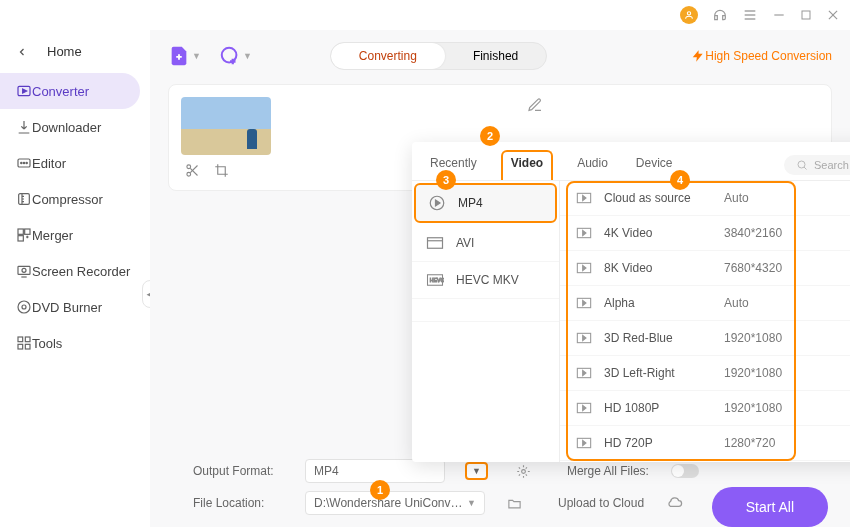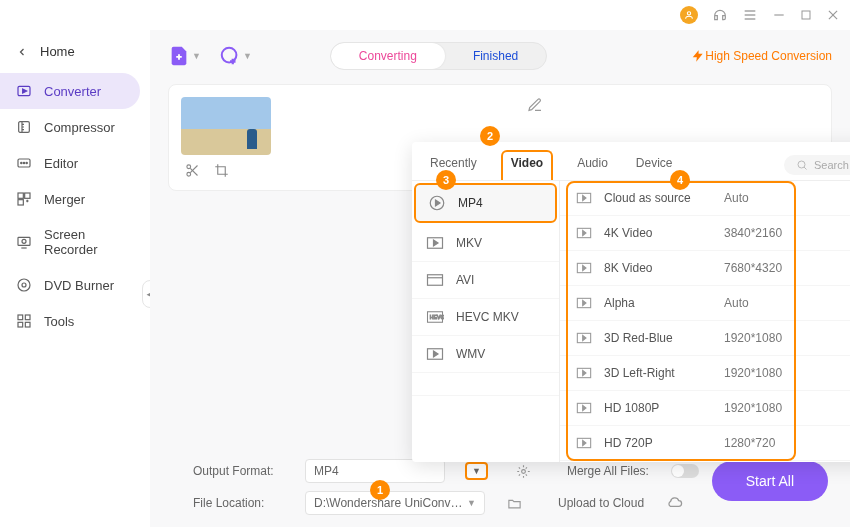--- a/index.html
+++ b/index.html
@@ -5,36 +5,36 @@
 * { margin: 0; padding: 0; box-sizing: border-box; font-family: -apple-system, BlinkMacSystemFont, "Segoe UI", Arial, sans-serif; }
 body { width: 850px; height: 527px; background: #fff; overflow: hidden; position: relative; }
 
 .titlebar { height: 30px; display: flex; align-items: center; justify-content: flex-end; padding: 0 10px; gap: 14px; }
 .titlebar svg, .titlebar .win-icon { color: #888; }
 .user-dot { width: 18px; height: 18px; border-radius: 50%; background: #f5a623; display: flex; align-items: center; justify-content: center; color: #fff; font-size: 10px; }
 
 .app { display: flex; height: calc(100% - 30px); }
 
 .sidebar { width: 150px; padding: 8px 0; position: relative; }
-.home-row { display: flex; align-items: center; gap: 12px; padding: 6px 16px 14px; font-size: 13px; color: #333; }
+.home-row { display: flex; align-items: center; gap: 19px; padding: 6px 16px 14px; font-size: 13px; color: #333; }
 .home-row svg { color: #555; }
-.side-item { display: flex; align-items: center; gap: 12px; padding: 10px 16px; font-size: 13px; color: #444; cursor: pointer; }
+.side-item { display: flex; align-items: center; padding: 10px 16px; font-size: 13px; color: #444; cursor: pointer; }
 .side-item.active { background: #ece6fa; color: #5b3cc4; border-radius: 0 18px 18px 0; margin-right: 10px; }
 .side-item svg { color: #666; flex-shrink: 0; }
 .side-item.active svg { color: #5b3cc4; }
 .collapse-handle { position: absolute; right: -8px; top: 250px; width: 16px; height: 28px; background: #fff; border: 1px solid #e5e5e5; border-radius: 8px; display: flex; align-items: center; justify-content: center; font-size: 9px; color: #888; }
 
 .main { flex: 1; background: #f8f8f9; padding: 12px 18px 8px; position: relative; }
 
 .topbar { display: flex; align-items: center; gap: 18px; }
 .tool-icon { color: #8b5cf6; display: flex; align-items: center; gap: 2px; }
 .tool-icon .caret { color: #aaa; font-size: 9px; }
 .seg { margin-left: 60px; display: flex; background: #f0f0f0; border-radius: 20px; overflow: hidden; border: 1px solid #e5e5e5; }
-.seg span { padding: 6px 28px; font-size: 12px; color: #1d4ed8; }
-.seg span.on { background: #fff; color: #ec4899; border-radius: 20px; box-shadow: 0 0 2px rgba(0,0,0,.1); }
+.seg span { padding: 6px 28px; font-size: 12px; color: #000000; }
+.seg span.on { background: #fff; color: #c2410c; border-radius: 20px; box-shadow: 0 0 2px rgba(0,0,0,.1); }
 .hsc { margin-left: auto; color: #ff7a00; font-size: 12px; display: flex; align-items: center; }
 
 .video-card { margin-top: 14px; background: #fff; border: 1px solid #eee; border-radius: 8px; padding: 12px; display: flex; align-items: flex-start; gap: 10px; position: relative; }
 .thumb { width: 90px; height: 58px; background: linear-gradient(to bottom, #a3c8ea 0%, #a3c8ea 55%, #d9c89a 55%, #d9c89a 100%); border-radius: 4px; position: relative; }
 .thumb::after { content: ""; position: absolute; right: 14px; bottom: 6px; width: 10px; height: 20px; background: #2a5c8b; border-radius: 3px 3px 0 0; }
 .card-under { display: flex; gap: 14px; margin-top: 8px; margin-left: 4px; }
 .convert-btn { position: absolute; right: 12px; top: 60px; background: #f3f3f3; color: #888; border-radius: 18px; padding: 7px 26px; font-size: 12px; z-index: 0; }
 .edit-top-icon { position: absolute; top: 12px; left: 358px; color: #888; }
 
 .popup { position: absolute; top: 112px; left: 262px; width: 486px; height: 320px; background: #fff; border-radius: 4px; box-shadow: 0 4px 20px rgba(0,0,0,.12); z-index: 5; display: flex; flex-direction: column; }
@@ -54,21 +54,21 @@
 .res-item .ri-res { flex: 1; color: #777; }
 .res-highlight { position: absolute; top: 0; left: 6px; width: 230px; height: 280px; border: 2px solid #ff8a00; border-radius: 8px; pointer-events: none; }
 
 .callout { position: absolute; width: 20px; height: 20px; border-radius: 50%; background: #ff8a00; color: #fff; font-size: 11px; font-weight: 700; display: flex; align-items: center; justify-content: center; z-index: 10; }
 
 .footer { position: absolute; bottom: 0; left: 0; right: 0; padding: 8px 18px 12px; background: #f8f8f9; display: flex; flex-direction: column; gap: 8px; font-size: 12px; color: #666; }
 .frow { display: flex; align-items: center; gap: 22px; margin-left: 25px; }
 .frow .lbl { width: 90px; }
 .sel { background: #fff; border: 1px solid #e2e2e2; border-radius: 4px; padding: 4px 8px; width: 140px; display: flex; align-items: center; }
 .dd-caret { border: 2px solid #ff8a00; border-radius: 4px; padding: 2px 5px; margin-left: -2px; background: #fff; color: #666; font-size: 9px; }
-.start-btn { position: absolute; right: 22px; bottom: 26px; background: #8b5cf6; color: #fff; border-radius: 22px; padding: 12px 34px; font-size: 14px; }
+.start-btn { position: absolute; right: 22px; bottom: 0; background: #8b5cf6; color: #fff; border-radius: 22px; padding: 12px 34px; font-size: 14px; }
 .toggle { width: 28px; height: 14px; background: #ddd; border-radius: 8px; position: relative; }
 .toggle::after { content: ""; width: 12px; height: 12px; background: #fff; border-radius: 50%; position: absolute; top: 1px; left: 1px; }
 
 ::-webkit-scrollbar { width: 0; }
 </style>
 </head>
 <body>
 
 <div class="titlebar">
   <span class="user-dot">
@@ -107,33 +107,39 @@
     </div>
     <div class="side-item active">
       <svg width="16" height="16" viewBox="0 0 24 24" fill="none" stroke="currentColor" stroke-width="1.8">
           <rect x="3" y="5" width="18" height="14" rx="2"></rect>
           <polygon points="10 9 16 12 10 15" fill="currentColor"></polygon>
         </svg>
       <span>Converter</span>
     </div>
     <div class="side-item">
       <svg width="16" height="16" viewBox="0 0 24 24" fill="none" stroke="currentColor" stroke-width="1.8">
-          <rect x="4" y="4" width="16" height="16" rx="2"></rect>
-          <path d="M9 4v16M9 8h3M9 12h3M9 16h3"></path>
-        </svg>
-      <span>Compressor</span>
+          <path d="M12 3v12m0 0l-4-4m4 4l4-4M4 21h16"></path>
+        </svg>
+      <span>Downloader</span>
     </div>
     <div class="side-item">
       <svg width="16" height="16" viewBox="0 0 24 24" fill="none" stroke="currentColor" stroke-width="1.8">
           <rect x="3" y="6" width="18" height="12" rx="2"></rect>
           <circle cx="8" cy="12" r="1" fill="currentColor"></circle>
           <circle cx="12" cy="12" r="1" fill="currentColor"></circle>
           <circle cx="16" cy="12" r="1" fill="currentColor"></circle>
         </svg>
       <span>Editor</span>
+    </div>
+    <div class="side-item">
+      <svg width="16" height="16" viewBox="0 0 24 24" fill="none" stroke="currentColor" stroke-width="1.8">
+          <rect x="4" y="4" width="16" height="16" rx="2"></rect>
+          <path d="M9 4v16M9 8h3M9 12h3M9 16h3"></path>
+        </svg>
+      <span>Compressor</span>
     </div>
     <div class="side-item">
       <svg width="16" height="16" viewBox="0 0 24 24" fill="none" stroke="currentColor" stroke-width="1.8">
           <rect x="3" y="3" width="8" height="8"></rect>
           <rect x="13" y="3" width="8" height="8"></rect>
           <rect x="3" y="13" width="8" height="8"></rect>
           <path d="M17 13v4m-2-2h4"></path>
         </svg>
       <span>Merger</span>
     </div>
@@ -232,44 +238,30 @@
           <div class="fmt-item selected">
             <svg width="18" height="18" viewBox="0 0 24 24" fill="none" stroke="#888" stroke-width="1.6">
                 <circle cx="12" cy="12" r="9"></circle>
                 <polygon points="10 8 16 12 10 16" fill="#888"></polygon>
               </svg>
             <span>MP4</span>
           </div>
           <div class="fmt-item">
             <svg width="18" height="14" viewBox="0 0 24 18" fill="none" stroke="#888" stroke-width="1.6">
                 <rect x="2" y="2" width="20" height="14"></rect>
-                <polygon points="10 5 16 9 10 13" fill="#888"></polygon>
-              </svg>
-            <span>MKV</span>
-          </div>
-          <div class="fmt-item">
-            <svg width="18" height="14" viewBox="0 0 24 18" fill="none" stroke="#888" stroke-width="1.6">
-                <rect x="2" y="2" width="20" height="14"></rect>
                 <line x1="2" y1="6" x2="22" y2="6"></line>
               </svg>
             <span>AVI</span>
           </div>
           <div class="fmt-item">
             <svg width="18" height="14" viewBox="0 0 24 18" fill="none" stroke="#888" stroke-width="1.4">
                 <rect x="2" y="2" width="20" height="14"></rect>
                 <text x="5" y="12" font-size="7" fill="#888">HEVC</text>
               </svg>
             <span>HEVC MKV</span>
-          </div>
-          <div class="fmt-item">
-            <svg width="18" height="14" viewBox="0 0 24 18" fill="none" stroke="#888" stroke-width="1.6">
-                <rect x="2" y="2" width="20" height="14"></rect>
-                <polygon points="10 5 16 9 10 13" fill="#888"></polygon>
-              </svg>
-            <span>WMV</span>
           </div>
           <div class="fmt-item">
             
             
           </div>
         </div>
         <div class="res-col">
           <div class="res-highlight"></div>
           <div class="res-item">
             <svg class="ri-icon" width="16" height="14" viewBox="0 0 24 20" fill="none" stroke="#999" stroke-width="1.6">

